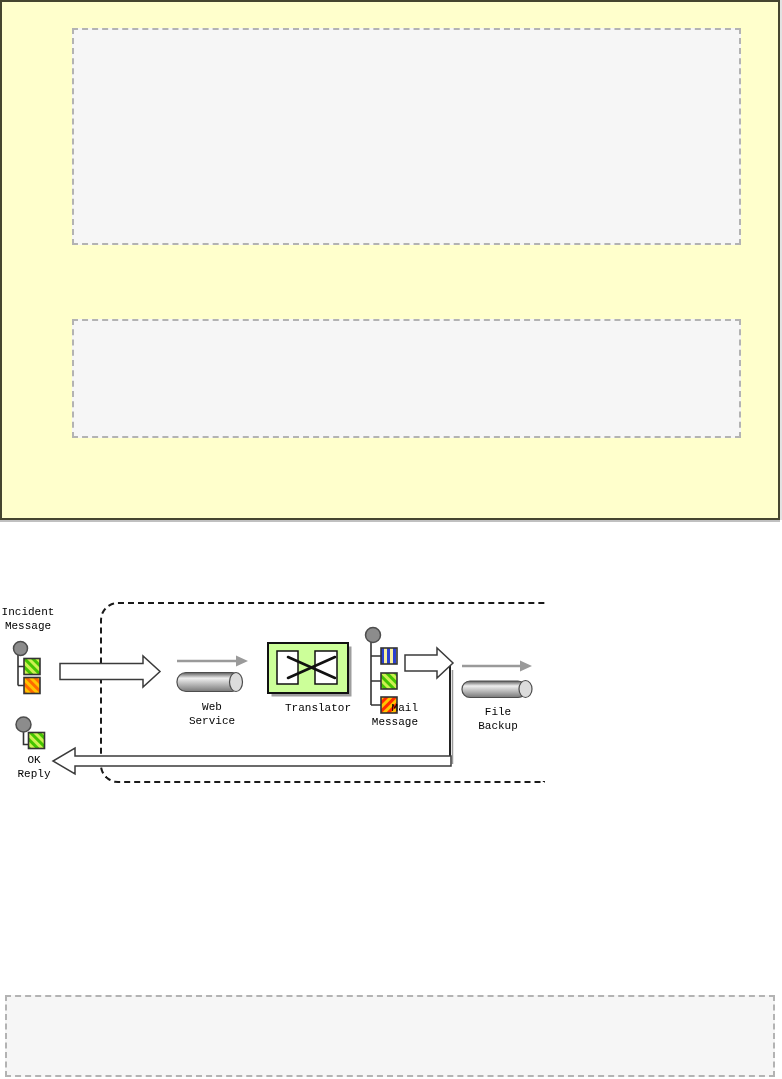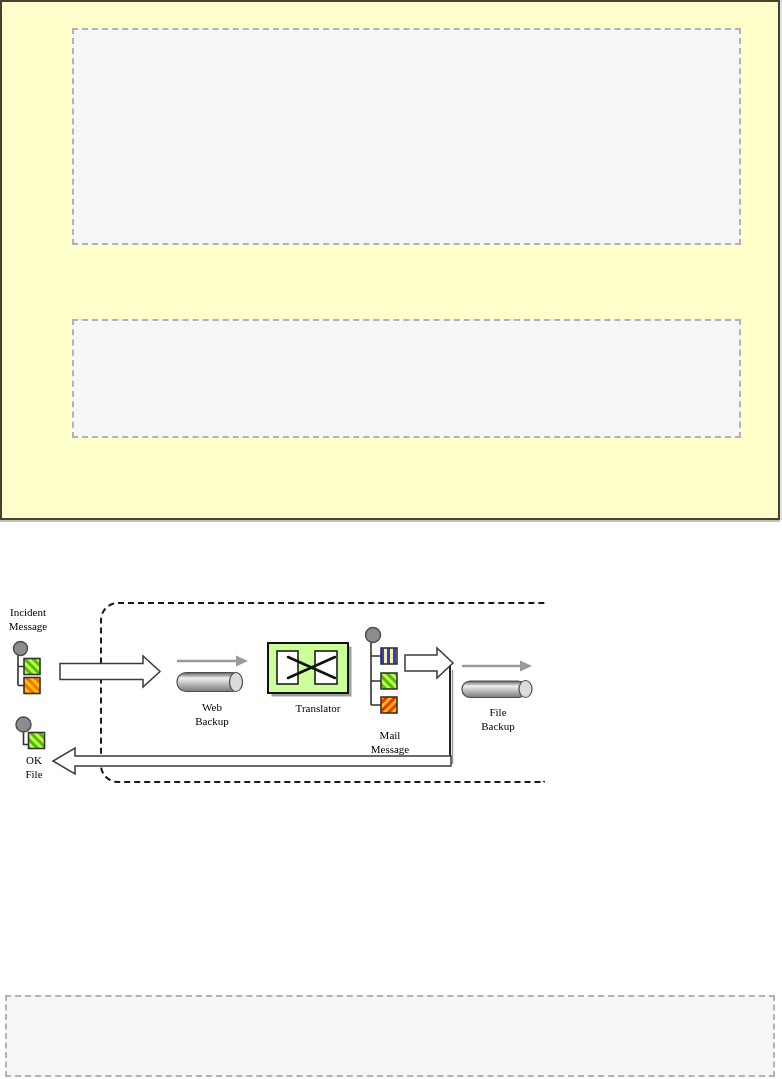--- a/index.html
+++ b/index.html
@@ -1,17 +1,17 @@
 <!DOCTYPE html>
 <html><head>
 <meta charset="utf-8">
 <style>
   html,body{margin:0;padding:0;background:#ffffff;}
   .page{position:relative;width:782px;height:1079px;background:#ffffff;overflow:hidden;
-        font-family:Liberation Serif, serif;}
+        font-family:Liberation Mono, monospace;}
 
   
   .yellow-panel{position:absolute;left:0;top:0;width:780px;height:520px;
     box-sizing:border-box;background:#ffffcc;border:2px solid #45452f;
     box-shadow:0 2px 0 rgba(140,140,140,.55),2px 0 0 rgba(140,140,140,.25);}
   .placeholder{position:absolute;box-sizing:border-box;background:#f6f6f6;
     border:2px dashed #b3b3b3;}
   .ph-1{left:70px;top:26px;width:669px;height:217px;}
   .ph-2{left:70px;top:317px;width:669px;height:119px;}
   .ph-bottom{left:5px;top:995px;width:770px;height:82px;}
@@ -20,21 +20,21 @@
   .diagram{position:absolute;left:0;top:560px;width:620px;height:260px;}
   .scope{position:absolute;left:100px;top:42px;width:445px;height:181px;
     box-sizing:border-box;border:2px dashed #1a1a1a;border-right:0;
     border-radius:18px 0 0 18px;}
   .diagram svg{position:absolute;left:0;top:0;}
   .node-label{position:absolute;font-size:11px;line-height:13.5px;color:#000;
     text-align:center;white-space:pre-line;z-index:3;}
   .lbl-incident{left:1px;top:46px;width:54px;}
   .lbl-web{left:186px;top:141px;width:52px;}
   .lbl-translator{left:278px;top:142px;width:80px;}
-  .lbl-mail{left:362px;top:169px;width:56px;}
+  .lbl-mail{left:362px;top:142px;width:56px;text-align:right;}
   .lbl-file{left:472px;top:146px;width:52px;}
   .lbl-ok{left:8px;top:194px;width:52px;}
 </style>
 </head>
 <body>
 
 <div class="page">
 
   <div class="yellow-panel">
     <div class="placeholder ph-1"></div>
@@ -121,25 +121,25 @@
       <g>
         <path d="M23.5,171 V184.5 H28.5" fill="none" stroke="#333" stroke-width="1.6"></path>
         <circle cx="23.5" cy="164.5" r="7.5" fill="#8c8c8c" stroke="#4d4d4d" stroke-width="1.5"></circle>
         <rect x="28.5" y="172.5" width="16" height="16" fill="url(#hatchGreen)" stroke="#333" stroke-width="1.6"></rect>
       </g>
     </svg>
 
     <div class="node-label lbl-incident">Incident
 Message</div>
     <div class="node-label lbl-web">Web
-Backup</div>
+Service</div>
     <div class="node-label lbl-translator">Translator</div>
     <div class="node-label lbl-mail">Mail
 Message</div>
     <div class="node-label lbl-file">File
 Backup</div>
     <div class="node-label lbl-ok">OK
-File</div>
+Reply</div>
   </div>
 
   <div class="placeholder ph-bottom"></div>
 
 </div>
 
 </body></html>

